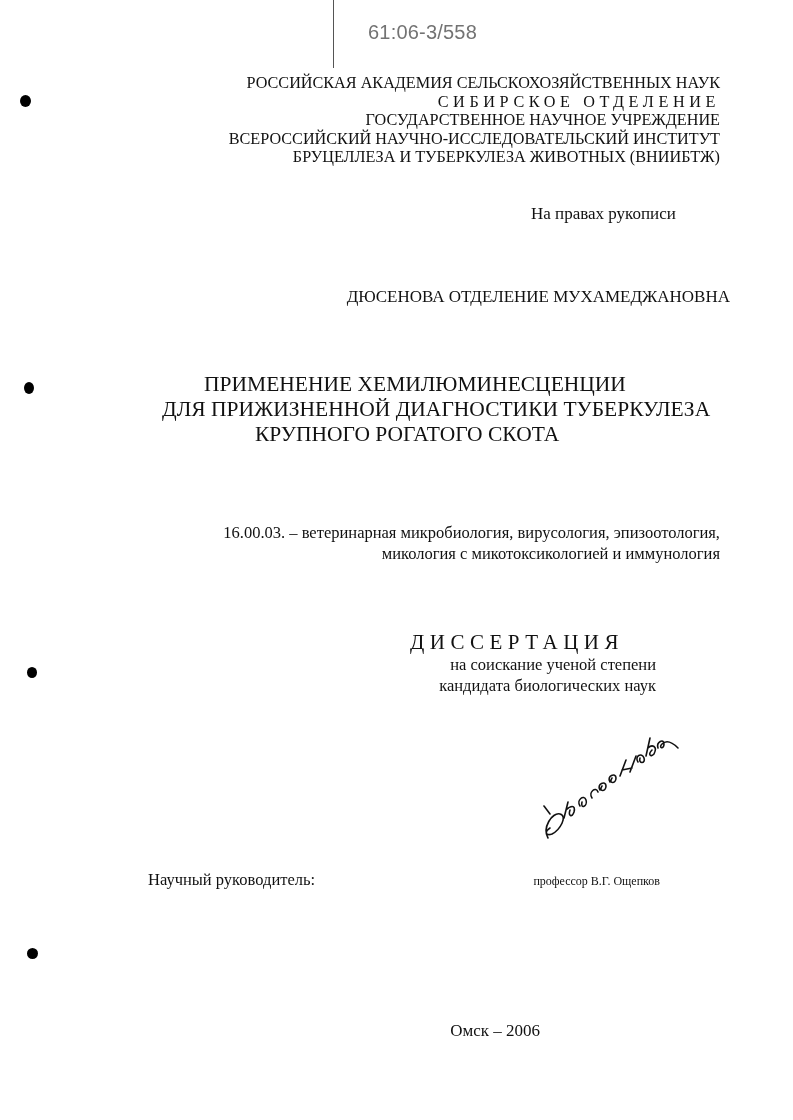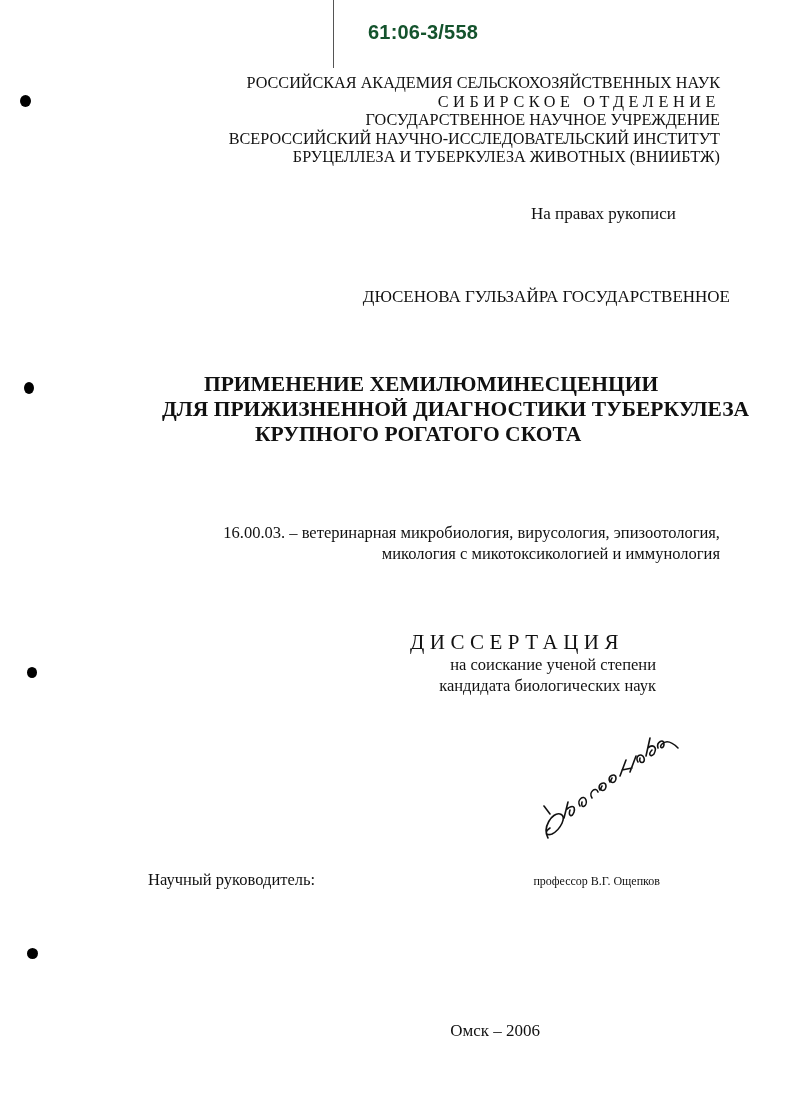--- a/index.html
+++ b/index.html
@@ -19,23 +19,22 @@
     .center { text-align: right; }
 
     .filing-line {
       left: 333px; top: 0px; width: 1px; height: 68px;
       background: #555;
     }
     .filing-number {
       left: 368px; top: 21px;
       font-family: "Liberation Sans", "DejaVu Sans", sans-serif;
       font-size: 20px;
-      color: #14532d;
+      color: #737373;
       letter-spacing: 0.2px;
-      font-weight: bold;
     }
 
     .header-block {
       left: 120px; top: 74px; width: 600px;
       font-size: 16.2px;
       line-height: 18.6px;
     }
     .header-block .spaced {
       letter-spacing: 4.6px;
     }
@@ -47,21 +46,20 @@
 
     .author {
       left: 150px; top: 287px; width: 580px;
       font-size: 17px;
     }
 
     .title-block {
       left: 140px; top: 372px; width: 610px;
       font-size: 21.5px;
       line-height: 25px;
-      font-weight: bold;
     }
     .title-block div { white-space: nowrap; }
 
     .specialty {
       left: 100px; top: 522px; width: 620px;
       font-size: 16.5px;
       line-height: 21px;
     }
 
     .diss-word {
@@ -115,21 +113,21 @@
 <div class="abs header-block center">
   <div>РОССИЙСКАЯ АКАДЕМИЯ СЕЛЬСКОХОЗЯЙСТВЕННЫХ НАУК</div>
   <div class="spaced">СИБИРСКОЕ ОТДЕЛЕНИЕ</div>
   <div>ГОСУДАРСТВЕННОЕ НАУЧНОЕ УЧРЕЖДЕНИЕ</div>
   <div>ВСЕРОССИЙСКИЙ НАУЧНО-ИССЛЕДОВАТЕЛЬСКИЙ ИНСТИТУТ</div>
   <div>БРУЦЕЛЛЕЗА И ТУБЕРКУЛЕЗА ЖИВОТНЫХ (ВНИИБТЖ)</div>
 </div>
 
 <div class="abs rights">На правах рукописи</div>
 
-<div class="abs author center">ДЮСЕНОВА ГУЛЬЗАЙРА ГОСУДАРСТВЕННОЕ</div>
+<div class="abs author center">ДЮСЕНОВА ОТДЕЛЕНИЕ МУХАМЕДЖАНОВНА</div>
 
 <div class="abs title-block">
   <div style="padding-left:64px;">ПРИМЕНЕНИЕ ХЕМИЛЮМИНЕСЦЕНЦИИ</div>
   <div style="padding-left:22px;">ДЛЯ ПРИЖИЗНЕННОЙ ДИАГНОСТИКИ ТУБЕРКУЛЕЗА</div>
   <div style="padding-left:115px;">КРУПНОГО РОГАТОГО СКОТА</div>
 </div>
 
 <div class="abs specialty center">
   <div style="padding-left:20px;">16.00.03. – ветеринарная микробиология, вирусология, эпизоотология,</div>
   <div style="padding-left:10px;">микология с микотоксикологией и иммунология</div>

